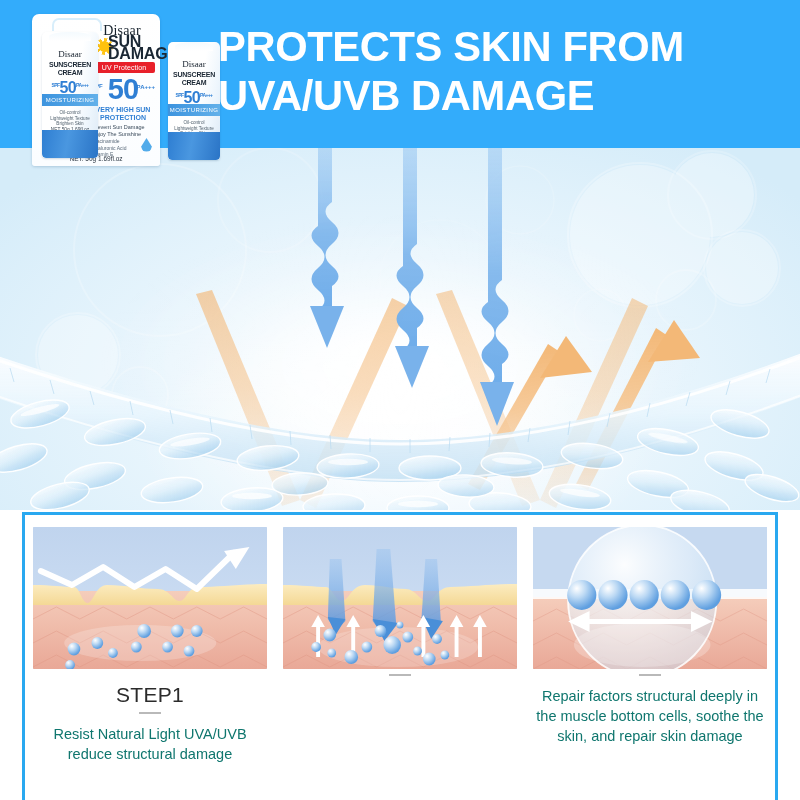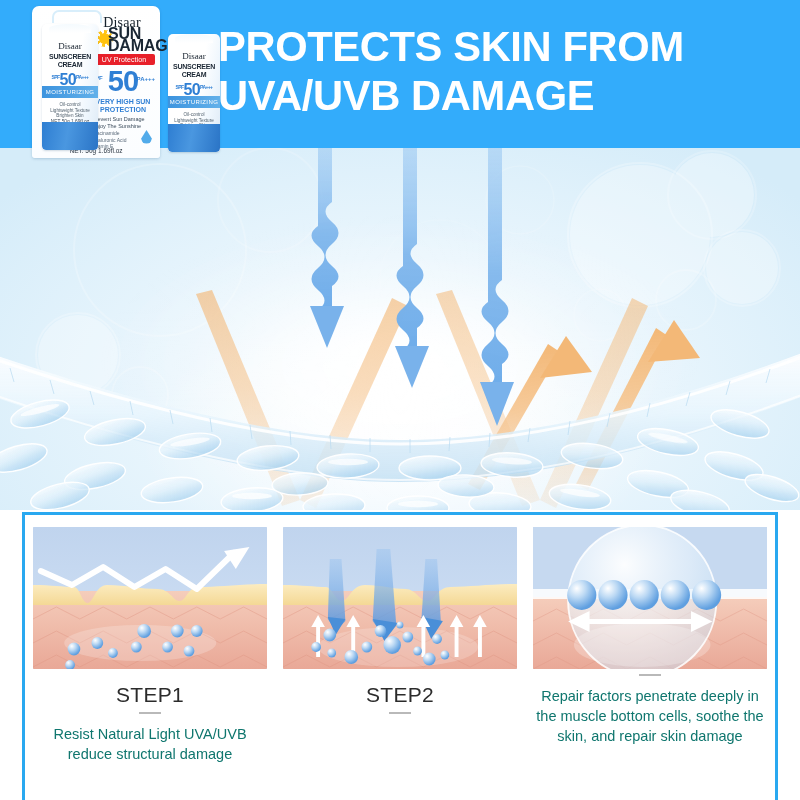--- a/index.html
+++ b/index.html
@@ -23,21 +23,21 @@
     position:absolute; left:218px; top:22px; width:570px;
     color:#ffffff;
     font-size:43px; line-height:49px;
     font-weight:bold; letter-spacing:-0.4px;
     z-index:6;
     font-stretch:condensed;
     transform:scaleX(0.97); transform-origin:left top;
   }
 
   
-  .product-group { position:absolute; left:18px; top:4px; width:200px; height:158px; z-index:7; }
+  .product-group { position:absolute; left:18px; top:12px; width:200px; height:158px; z-index:7; }
 
   
   .blister {
     position:absolute; left:14px; top:2px; width:128px; height:152px;
     background:linear-gradient(180deg,#ffffff 0%,#fbfdff 100%);
     border-radius:7px 7px 3px 3px;
     box-shadow:0 1px 3px rgba(0,60,110,.20);
   }
   .blister:before{
     content:""; position:absolute; left:20px; top:4px; width:46px; height:11px;
@@ -523,21 +523,20 @@
               <circle cx="112" cy="118" r="9" fill="url(#sdot)"></circle>
               <circle cx="128" cy="110" r="5.5" fill="url(#sdot)"></circle>
               <circle cx="138" cy="124" r="4.5" fill="url(#sdot)"></circle>
               <circle cx="150" cy="132" r="6.5" fill="url(#sdot)"></circle>
               <circle cx="158" cy="112" r="5" fill="url(#sdot)"></circle>
               <circle cx="166" cy="128" r="4.5" fill="url(#sdot)"></circle>
               <circle cx="120" cy="98" r="3.5" fill="url(#sdot)"></circle>
             </g>
           </svg>
         </div>
-        <div class="step-title">STEP2</div>
         <div class="step-rule"></div>
       </div>
 
       <div class="step step-3">
         <div class="step-figure">
           <svg viewBox="0 0 240 142" preserveAspectRatio="none" style="position:absolute;inset:0;width:100%;height:100%">
             <defs>
               <radialGradient id="s3dome" cx="38%" cy="26%" r="75%">
                 <stop offset="0%" stop-color="#ffffff" stop-opacity=".95"></stop>
                 <stop offset="60%" stop-color="#eaf5fd" stop-opacity=".6"></stop>
@@ -567,19 +566,19 @@
 
             <g fill="#ffffff">
               <rect x="52" y="92" width="116" height="5"></rect>
               <path d="M36,94.5 L58,84 L58,105 Z"></path>
               <path d="M184,94.5 L162,84 L162,105 Z"></path>
             </g>
             <ellipse cx="112" cy="118" rx="70" ry="22" fill="#ffffff" opacity=".25"></ellipse>
           </svg>
         </div>
         <div class="step-rule"></div>
-        <div class="step-desc">Repair factors penetrate deeply in the muscle bottom cells, soothe the skin, and repair skin damage</div>
+        <div class="step-desc">Repair factors structural deeply in the muscle bottom cells, soothe the skin, and repair skin damage</div>
       </div>
 
     </div>
   </div>
 
 </div>
 
 </body></html>

